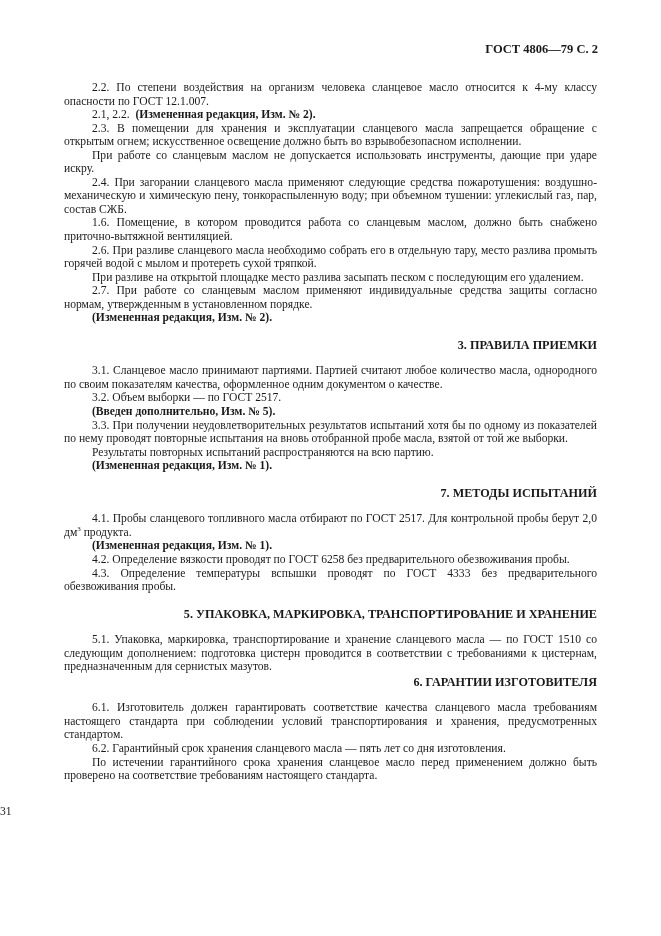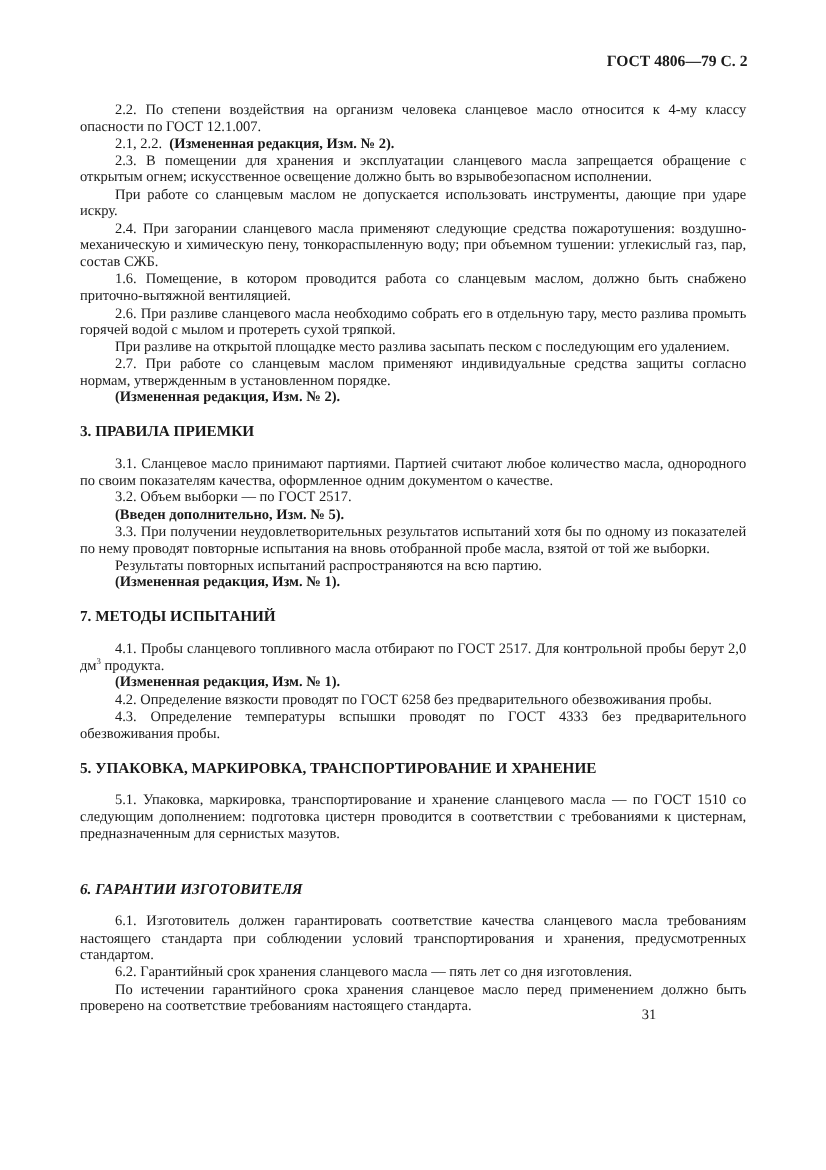--- a/index.html
+++ b/index.html
@@ -2,22 +2,22 @@
 <html><head>
 <meta charset="utf-8">
 <style>
   html, body { margin:0; padding:0; background:#ffffff; }
   body { width:661px; height:936px; position:relative; overflow:hidden;
          font-family:"Liberation Serif", "DejaVu Serif", serif; color:#1a1a1a; }
   .header { position:absolute; top:42px; right:63px; font-weight:bold; font-size:12.5px; }
   .content { position:absolute; left:64px; top:81px; width:533px; font-size:11.6px; line-height:13.55px; }
   .p { text-align:justify; text-indent:28px; margin:0; }
   .p.bold { font-weight:bold; }
-  .h { text-align:left; font-weight:bold; font-size:12.2px; margin:0; }
-  .pageno { position:absolute; top:805px; left:0; width:525px; text-align:right; font-size:11.6px; }
+  .h { text-align:right; font-weight:bold; font-size:12.2px; margin:0; }
+  .pageno { position:absolute; top:805px; left:0; width:525px; text-align:left; font-size:11.6px; }
   sup { font-size:7px; line-height:0; }
 </style>
 </head>
 <body>
 
 <div class="header">ГОСТ 4806—79 С. 2</div>
 
 <div class="content">
   <p class="p">2.2. По степени воздействия на организм человека сланцевое масло относится к 4-му классу опасности по ГОСТ 12.1.007.</p>
   <p class="p"><span>2.1, 2.2.</span>&nbsp; <b>(Измененная редакция, Изм. № 2).</b></p>
@@ -40,19 +40,19 @@
 
   <p class="h" style="margin-top:14px;margin-bottom:12px;">7. МЕТОДЫ ИСПЫТАНИЙ</p>
   <p class="p"><span>4.1. Пробы сланцевого топливного масла отбирают по ГОСТ 2517. Для контрольной пробы берут 2,0 дм</span><sup>3</sup><span> продукта.</span></p>
   <p class="p bold">(Измененная редакция, Изм. № 1).</p>
   <p class="p">4.2. Определение вязкости проводят по ГОСТ 6258 без предварительного обезвоживания пробы.</p>
   <p class="p">4.3. Определение температуры вспышки проводят по ГОСТ 4333 без предварительного обезвоживания пробы.</p>
 
   <p class="h" style="margin-top:14px;margin-bottom:12px;">5. УПАКОВКА, МАРКИРОВКА, ТРАНСПОРТИРОВАНИЕ И ХРАНЕНИЕ</p>
   <p class="p">5.1. Упаковка, маркировка, транспортирование и хранение сланцевого масла — по ГОСТ 1510 со следующим дополнением: подготовка цистерн проводится в соответствии с требованиями к цистернам, предназначенным для сернистых мазутов.</p>
 
-  <p class="h" style="margin-top:31px;margin-bottom:12px;font-style:italic;">6. ГАРАНТИИ ИЗГОТОВИТЕЛЯ</p>
+  <p class="h" style="margin-top:2px;margin-bottom:12px;">6. ГАРАНТИИ ИЗГОТОВИТЕЛЯ</p>
   <p class="p">6.1. Изготовитель должен гарантировать соответствие качества сланцевого масла требованиям настоящего стандарта при соблюдении условий транспортирования и хранения, предусмотренных стандартом.</p>
   <p class="p">6.2. Гарантийный срок хранения сланцевого масла — пять лет со дня изготовления.</p>
   <p class="p">По истечении гарантийного срока хранения сланцевое масло перед применением должно быть проверено на соответствие требованиям настоящего стандарта.</p>
 </div>
 
 <div class="pageno">31</div>
 
 </body></html>

